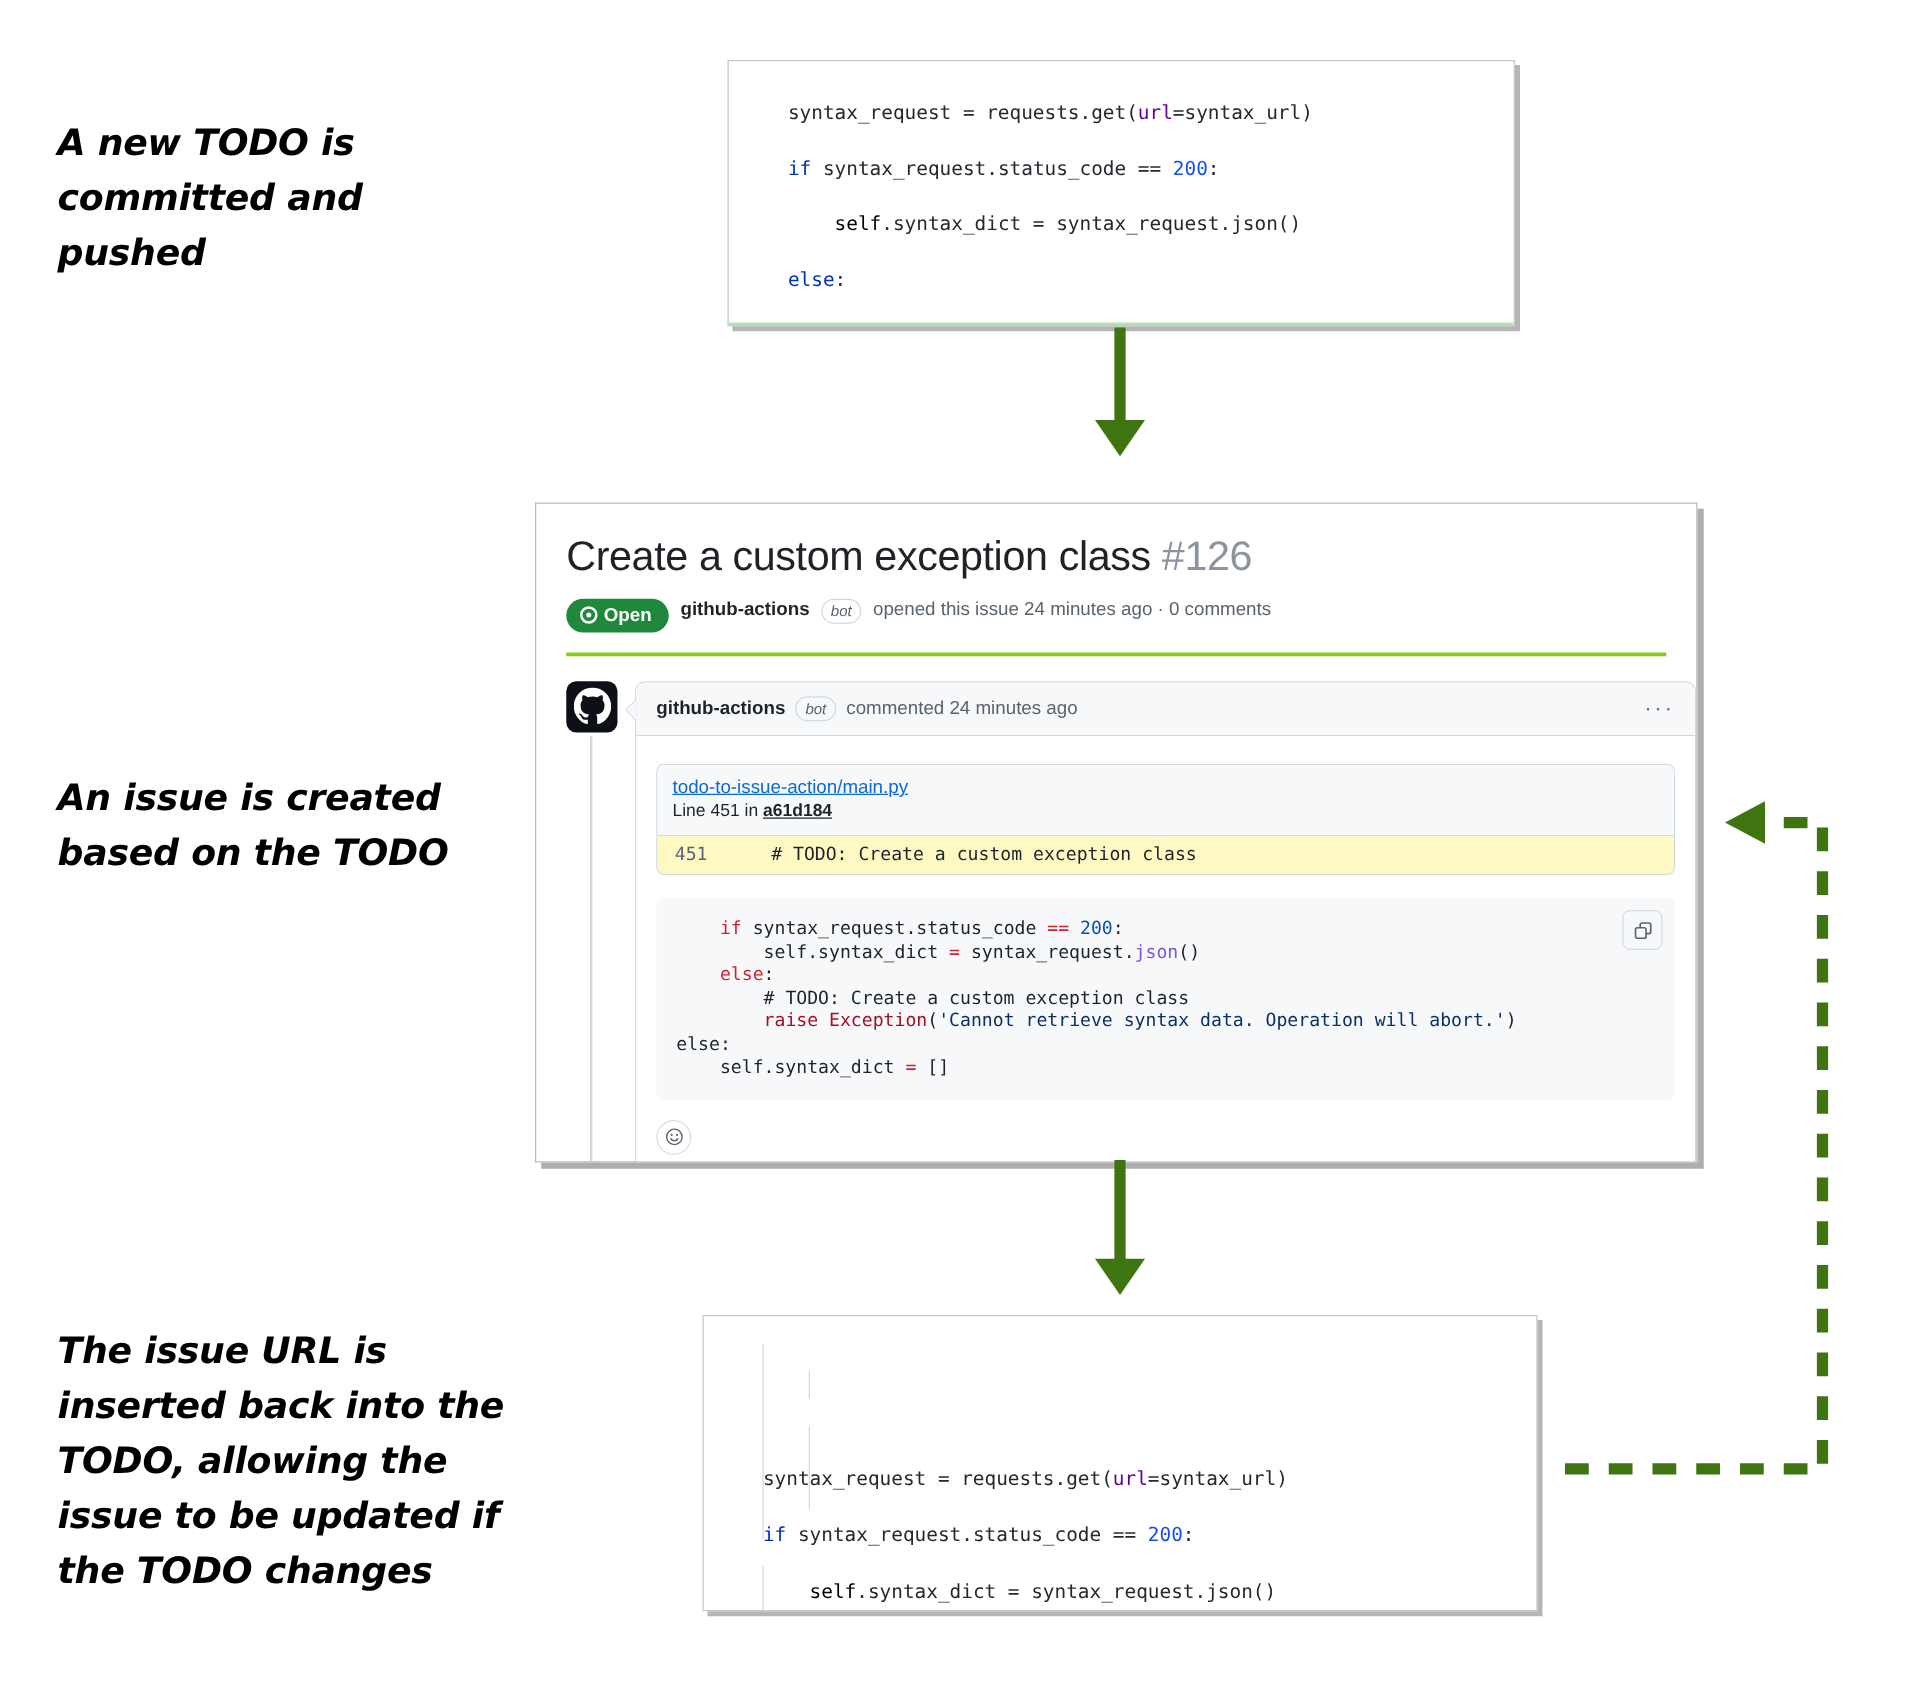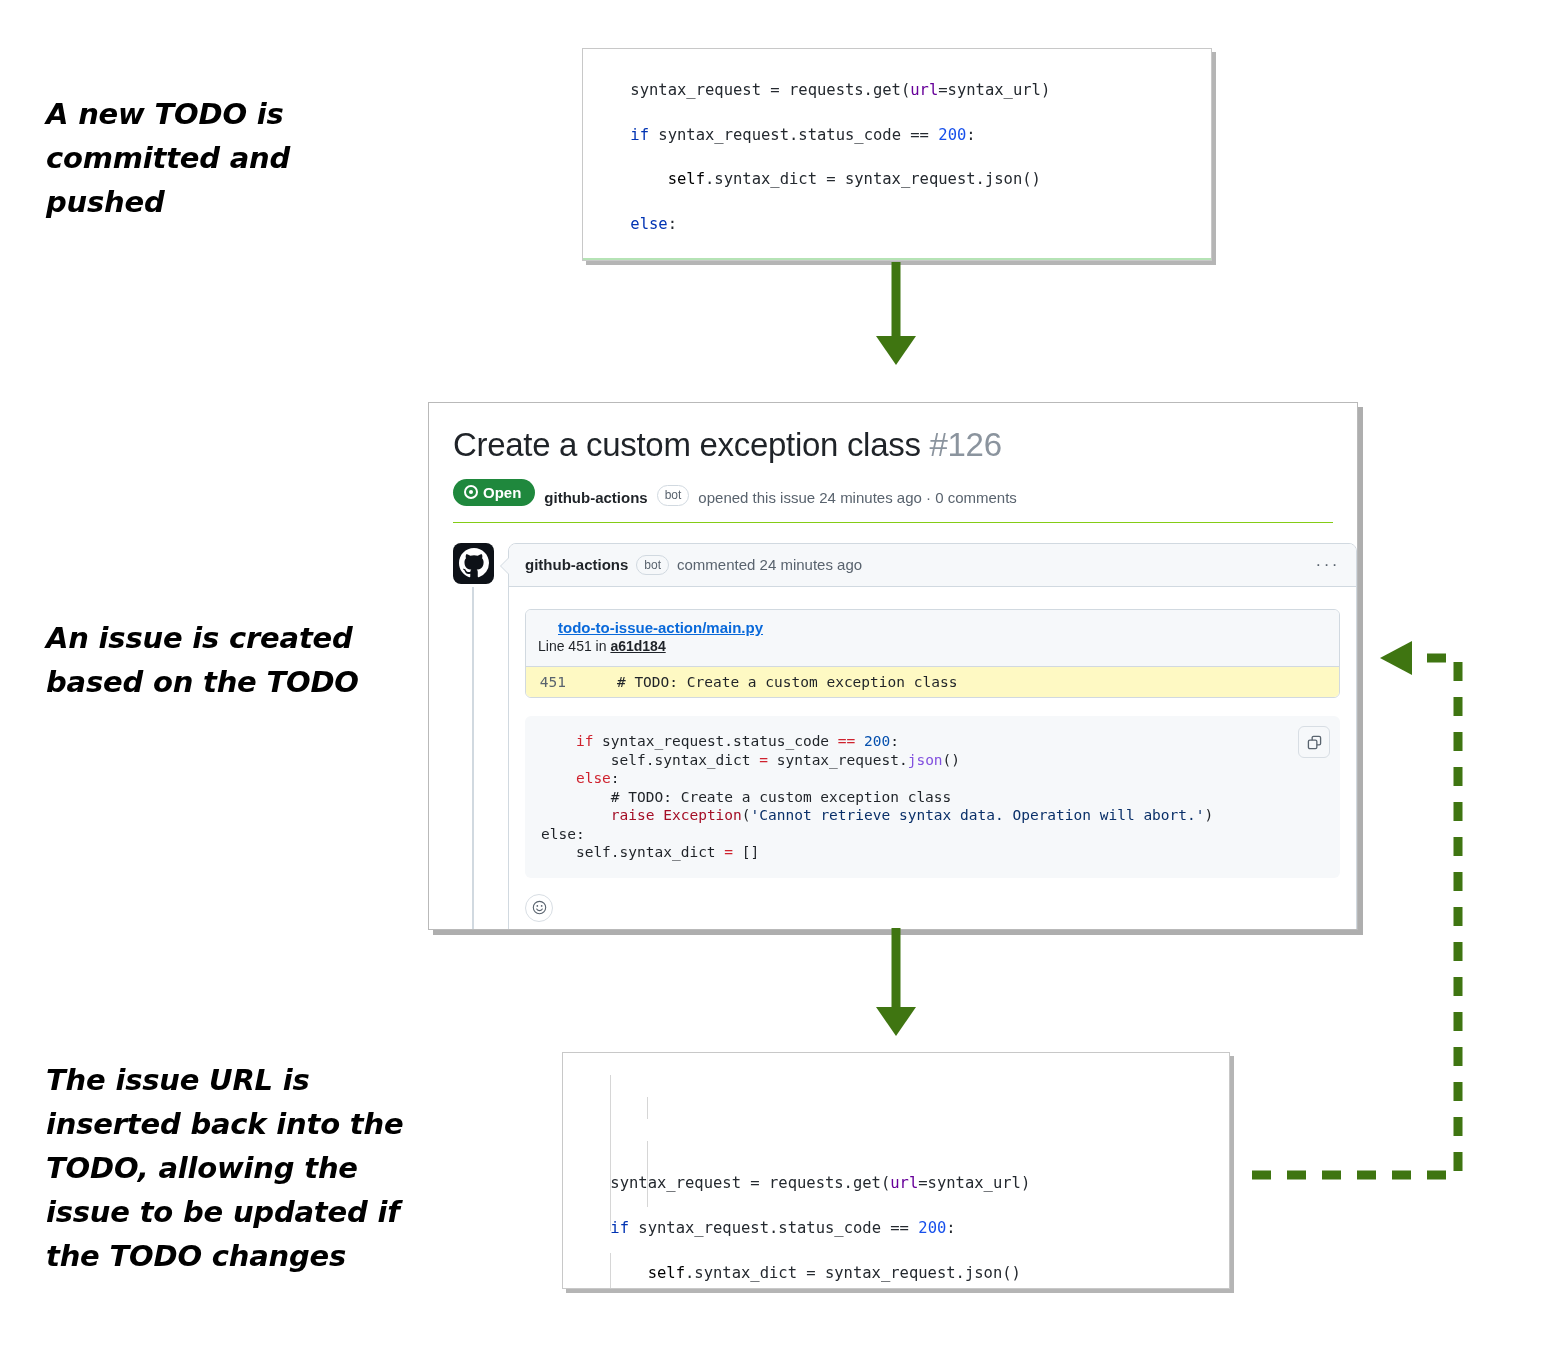--- a/index.html
+++ b/index.html
@@ -84,27 +84,27 @@
   .issue-title {
     font-size: 33px;
     color: #1f2328;
     font-weight: 400;
     letter-spacing: -0.3px;
     line-height: 1.2;
   }
   .issue-number { color: #8b949e; }
   .issue-sub {
     display: flex;
-    align-items: flex-end;
+    align-items: flex-start;
     gap: 9px;
     margin-top: 14px;
     font-size: 15px;
     color: #59636e;
     padding-bottom: 16px;
-    border-bottom: 1px solid #84cc16;
+    border-bottom: 3px solid #84cc16;
   }
   .state-badge {
     display: inline-flex;
     align-items: center;
     gap: 5px;
     background: #1f883d;
     color: #ffffff;
     font-size: 15px;
     font-weight: bold;
     border-radius: 999px;
@@ -127,20 +127,21 @@
     border-radius: 50%;
   }
   .author { font-weight: bold; color: #1f2328; }
   .bot-tag {
     border: 1px solid #d1d9e0;
     border-radius: 999px;
     font-size: 12px;
     padding: 2px 7px;
     color: #59636e;
     line-height: 1.2;
+    font-style: italic;
   }
 
   
   .comment-wrap {
     position: relative;
     margin: 20px 0 0 24px;
     display: flex;
     gap: 0;
   }
   .timeline-rail {
@@ -209,26 +210,25 @@
     border-radius: 6px;
     overflow: hidden;
   }
   .permalink-head {
     background: #f6f8fa;
     padding: 8px 12px 9px 12px;
     border-bottom: 1px solid #d1d9e0;
   }
   .permalink-file {
     font-size: 15px;
-    font-weight: bold;
+    font-weight: normal;
     color: #0969da;
     text-decoration: underline;
     display: block;
     line-height: 1.3;
-    margin-left: 20px;
   }
   .permalink-line {
     font-size: 14px;
     color: #1f2328;
     line-height: 1.4;
   }
   .permalink-line .sha { font-weight: bold; text-decoration: underline; }
   .permalink-code {
     display: flex;
     background: #fef9c3;

